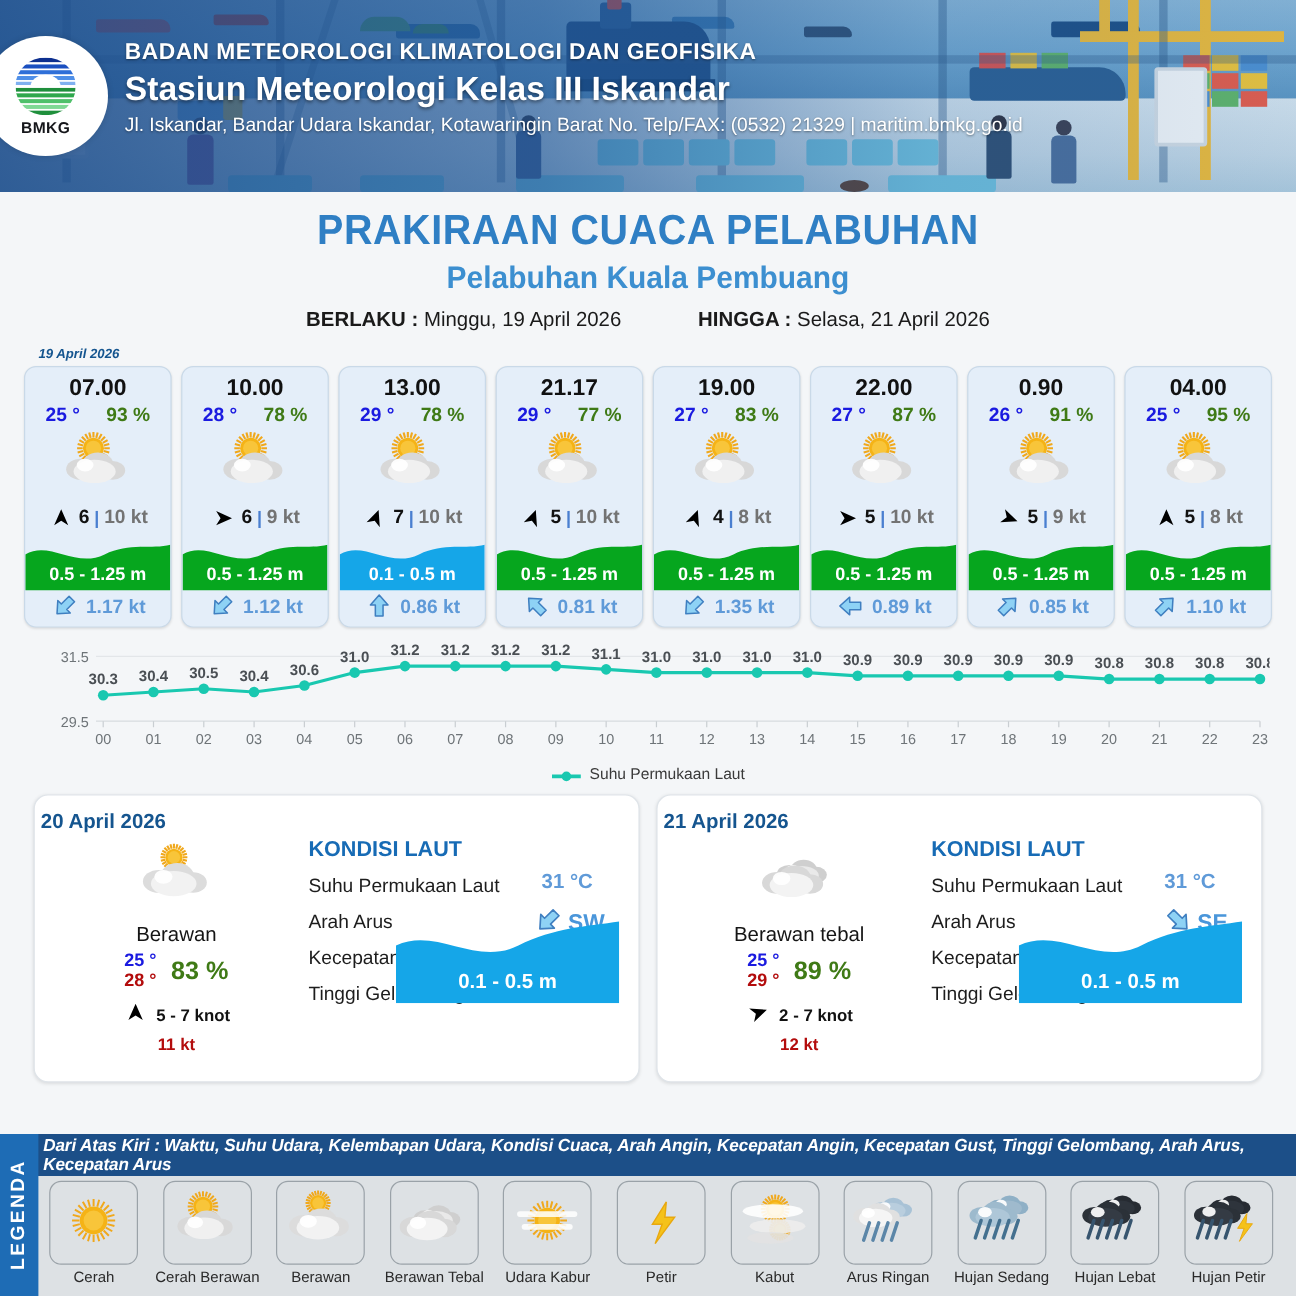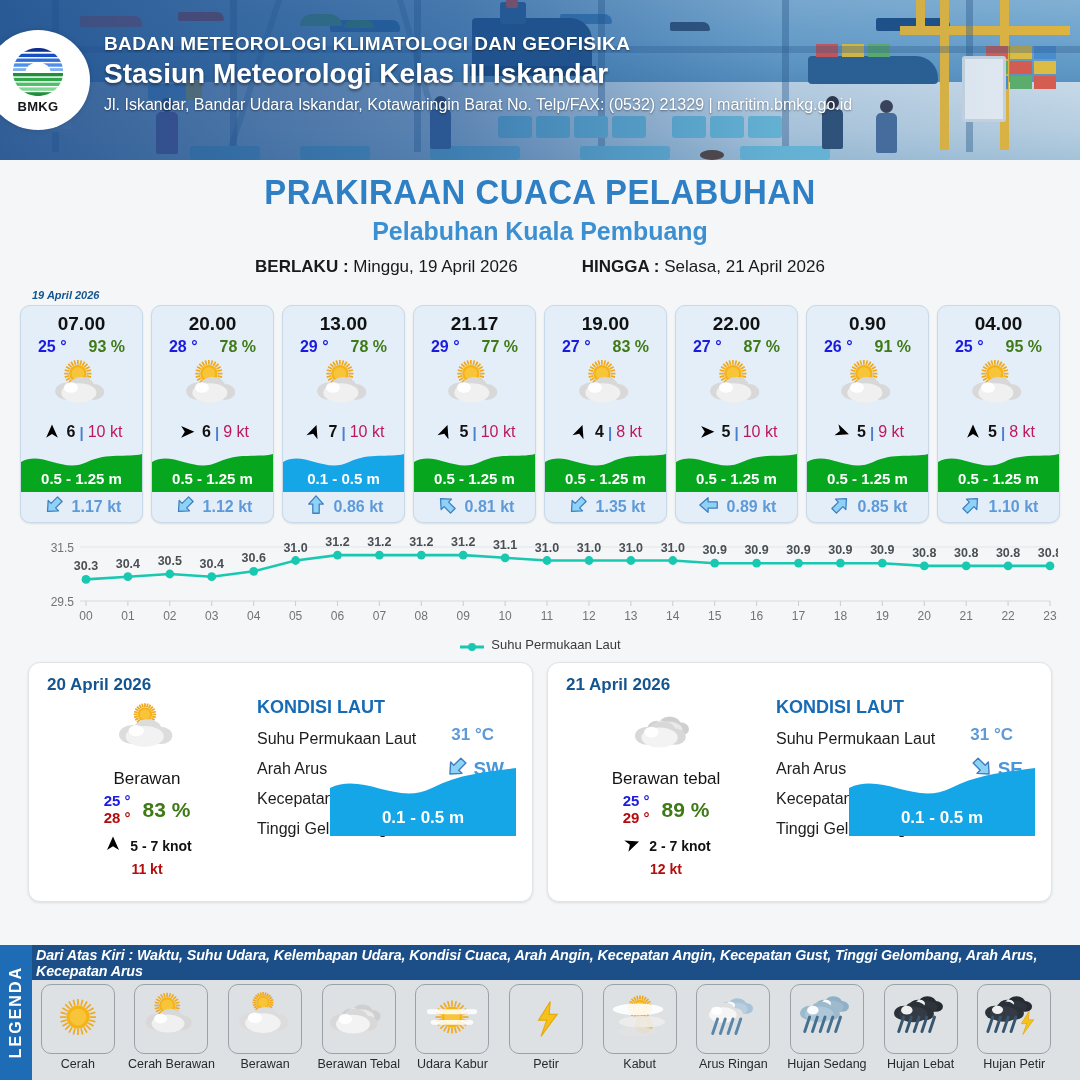--- a/index.html
+++ b/index.html
@@ -64,41 +64,41 @@
   }
   .c-time { text-align:center; font-size:19px; font-weight:bold; color:#111; padding-top:7px; }
   .c-tr { display:flex; justify-content:space-around; align-items:baseline; padding:3px 6px 0; }
   .c-temp { font-size:16px; font-weight:bold; color:#1a1ae0; }
   .c-hum  { font-size:16px; font-weight:bold; color:#3f7a16; }
   .c-icon { height:64px; display:flex; align-items:center; justify-content:center; }
   .c-wind { display:flex; align-items:center; justify-content:center; gap:4px; padding:3px 0 5px; }
   .c-wind .dirarrow { width:22px; height:18px; flex:none; }
   .c-wdeg { font-size:16px; font-weight:bold; color:#111; }
   .c-bar  { color:#4a7fd0; font-weight:bold; font-size:15px; }
-  .c-gust { font-size:16px; font-weight:normal; color:#be185d; }
+  .c-gust { font-size:16px; font-weight:bold; color:#737373; }
   .wave-wrap { position:relative; height:46px; }
   .wave-wrap svg { position:absolute; left:0; bottom:0; width:100%; height:46px; }
   .wave-txt { position:absolute; left:0; right:0; bottom:5px; text-align:center;
               font-size:15px; font-weight:bold; color:#fff; }
   .c-cur { display:flex; align-items:center; justify-content:center; gap:6px; height:30px; }
   .c-cur svg { width:24px; height:22px; flex:none; }
   .c-curtxt { font-size:16px; font-weight:bold; color:#5f9ad8; }
 
   
   .chart-box { margin:10px 22px 0; height:100px; position:relative; }
   .chart-svg { width:1036px; height:100px; display:block; }
   .chart-legend { text-align:center; font-size:13px; color:#3a3a3a; margin-top:4px;
                   display:flex; align-items:center; justify-content:center; gap:6px; }
   .leg-dot { display:inline-block; width:26px; height:10px; position:relative; }
 
   
   .days { display:flex; gap:14px; padding:10px 28px 0; }
   .day {
     width:506px; height:240px; background:#fff; border:1px solid #dfe4e9; border-radius:12px;
-    box-shadow:0 1px 3px rgba(0,0,0,.10); position:relative; padding:12px 18px;
+    box-shadow:0 1px 3px rgba(0,0,0,.10); position:relative; padding:12px 5px;
   }
   .d-date { font-size:17px; font-weight:bold; color:#15558f; }
   .d-left { position:absolute; left:18px; top:38px; width:200px; text-align:center; }
   .d-icon { height:62px; display:flex; align-items:center; justify-content:center; }
   .d-cond { font-size:17px; color:#151515; margin-top:6px; }
   .d-temps { display:flex; align-items:center; justify-content:center; gap:12px; margin-top:4px; }
   .d-tcol { display:flex; flex-direction:column; line-height:1.12; }
   .d-tmin { font-size:15px; font-weight:bold; color:#1a1ae0; }
   .d-tmax { font-size:15px; font-weight:bold; color:#b30c0c; }
   .d-hum  { font-size:21px; font-weight:bold; color:#3f7a16; }
@@ -130,21 +130,21 @@
   }
   .legend-body { height:100px; background:#dde1e4; position:relative; }
   .legend-side {
     position:absolute; left:0; top:0; width:32px; height:135px; background:#1e6cb5;
     display:flex; align-items:center; justify-content:center;
   }
   .legend-side span {
     color:#fff; font-size:16px; font-weight:bold; letter-spacing:2px;
     writing-mode:vertical-rl; transform:rotate(180deg);
   }
-  .legend-items { position:absolute; left:34px; top:4px; right:22px; display:flex; gap:6px; }
+  .legend-items { position:absolute; left:34px; top:4px; right:12px; display:flex; gap:6px; }
   .leg-item { width:89px; text-align:center; }
   .leg-tile { width:74px; height:70px; margin:0 auto; border:1px solid #9aa2a8; border-radius:10px;
               display:flex; align-items:center; justify-content:center; background:#dde1e4; }
   .leg-lab { font-size:12.5px; color:#2a2a2a; margin-top:3px; }
 </style>
 </head>
 <body>
 
 <div class="page">
 
@@ -346,21 +346,21 @@
     <div class="c-cur">
       <span><svg width="24" height="22.080000000000002" viewBox="0 0 24 24">
     <g transform="rotate(225 12 12)">
       <path d="M12 2 L20 11 L15.5 11 L15.5 21 L8.5 21 L8.5 11 L4 11 Z" fill="#8ed2f5" stroke="#3f7fc0" stroke-width="1.4" stroke-linejoin="round"></path>
     </g>
             </svg></span>
       <span class="c-curtxt">1.17 kt</span>
     </div>
       </div>
       <div class="card">
-    <div class="c-time">20.00</div>
+    <div class="c-time">10.00</div>
     <div class="c-tr">
       <span class="c-temp">28 °</span>
       <span class="c-hum">78 %</span>
     </div>
     <div class="c-icon">
           <svg width="62" height="62" viewBox="0 0 60 60">
             <g>
               <line x1="34.67" y1="16" x2="39.175" y2="16" stroke="#f0a81c" stroke-width="1.7"></line>
               <line x1="34.37457691392622" y1="18.243961121038854" x2="38.72607276135847" y2="19.40994091922571" stroke="#f0a81c" stroke-width="1.7"></line>
               <line x1="33.508440250811084" y1="20.335" x2="37.40988469485998" y2="22.5875" stroke="#f0a81c" stroke-width="1.7"></line>

